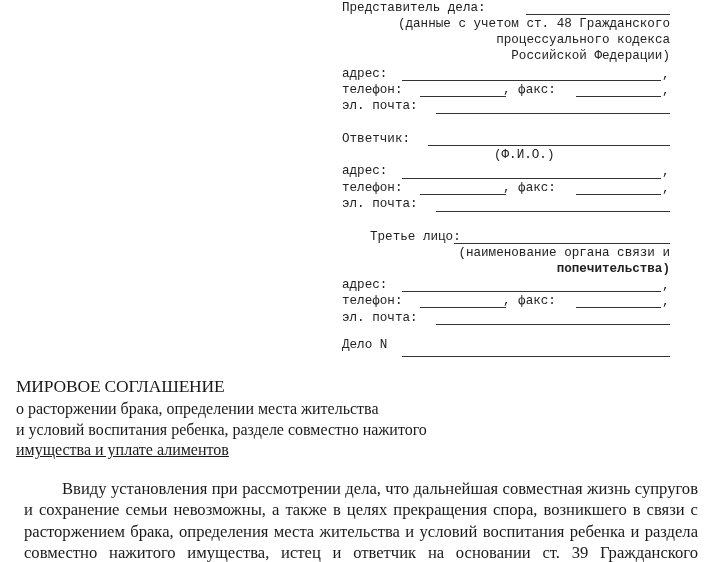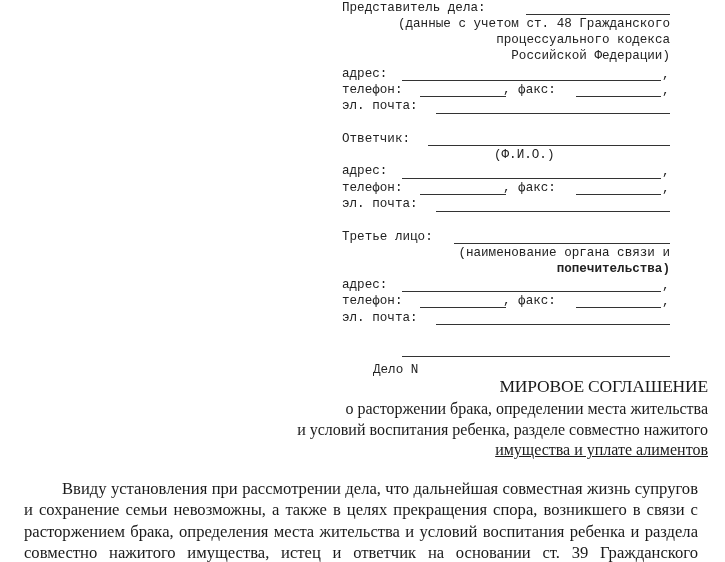--- a/index.html
+++ b/index.html
@@ -15,21 +15,21 @@
       white-space: pre;
     }
     .row { position: absolute; left: 342px; height: 16px; }
     .uline { position: absolute; height: 0; border-bottom: 1px solid #333; }
     .comma { position: absolute; font-family: "Liberation Mono", monospace; font-size: 12.6px; line-height: 16px; color:#222; }
     .rt { position: absolute; right: 55px; text-align: right; }
     .serif {
       font-family: "Liberation Serif", "DejaVu Serif", serif;
       color: #1a1a1a;
     }
-    .title-block { position: absolute; left: 2px; width: 706px; text-align: right; }
+    .title-block { position: absolute; left: 16px; width: 706px; text-align: left; }
     .title { top: 376px; font-size: 17.5px; line-height: 20px; letter-spacing: -0.2px; }
     .subtitle { font-size: 16px; line-height: 21px; }
     .body-text {
       position: absolute; left: 24px; width: 674px; top: 478px;
       font-size: 16.6px; line-height: 21.3px; text-align: justify;
       text-indent: 38px;
     }
   </style>
 </head>
 <body>
@@ -69,42 +69,42 @@
   <div class="uline" style="left:420px; width:86px; top:194px;"></div>
   <div class="mono" style="position:absolute; left:503px; top:180px;">, факс:</div>
   <div class="uline" style="left:576px; width:85px; top:194px;"></div>
   <div class="comma" style="left:662px; top:181px;">,</div>
 
   <div class="mono row" style="top:196px;">эл. почта:</div>
   <div class="uline" style="left:436px; width:234px; top:211px;"></div>
 </div>
 
 <div>
-  <div class="mono row" style="top:229px;">Третье лицо:</div>
+  <div class="mono row" style="top:229px;margin-left:28px;">Третье лицо:</div>
   <div class="uline" style="left:454px; width:216px; top:243px;"></div>
 
   <div class="mono rt" style="top:245px;">(наименование органа связи и</div>
   <div class="mono rt" style="top:261px;font-weight:bold;">попечительства)</div>
 
   <div class="mono row" style="top:277px;">адрес:</div>
   <div class="uline" style="left:402px; width:259px; top:291px;"></div>
   <div class="comma" style="left:662px; top:278px;">,</div>
 
   <div class="mono row" style="top:293px;">телефон:</div>
   <div class="uline" style="left:420px; width:86px; top:307px;"></div>
   <div class="mono" style="position:absolute; left:503px; top:293px;">, факс:</div>
   <div class="uline" style="left:576px; width:85px; top:307px;"></div>
   <div class="comma" style="left:662px; top:294px;">,</div>
 
   <div class="mono row" style="top:310px;">эл. почта:</div>
   <div class="uline" style="left:436px; width:234px; top:324px;"></div>
 </div>
 
 <div>
-  <div class="mono row" style="top:362px;margin-left:31px;">Дело N</div>
+  <div class="mono row" style="top:337px;">Дело N</div>
   <div class="uline" style="left:402px; width:268px; top:356px;"></div>
 </div>
 
 <div>
   <div class="serif title-block title">МИРОВОЕ СОГЛАШЕНИЕ</div>
   <div class="serif title-block subtitle" style="top:398px;">о расторжении брака, определении места жительства</div>
   <div class="serif title-block subtitle" style="top:419px;">и условий воспитания ребенка, разделе совместно нажитого</div>
   <div class="serif title-block subtitle" style="top:439px;text-decoration:underline;">имущества и уплате алиментов</div>
 </div>
 

